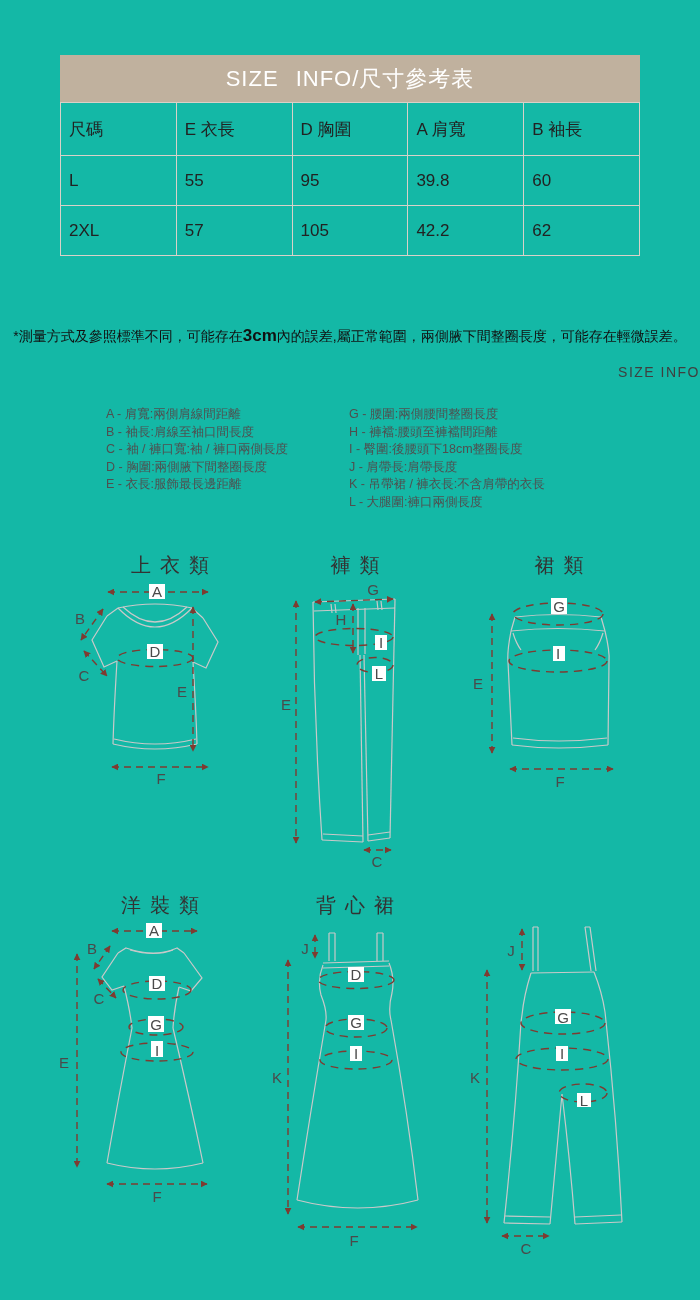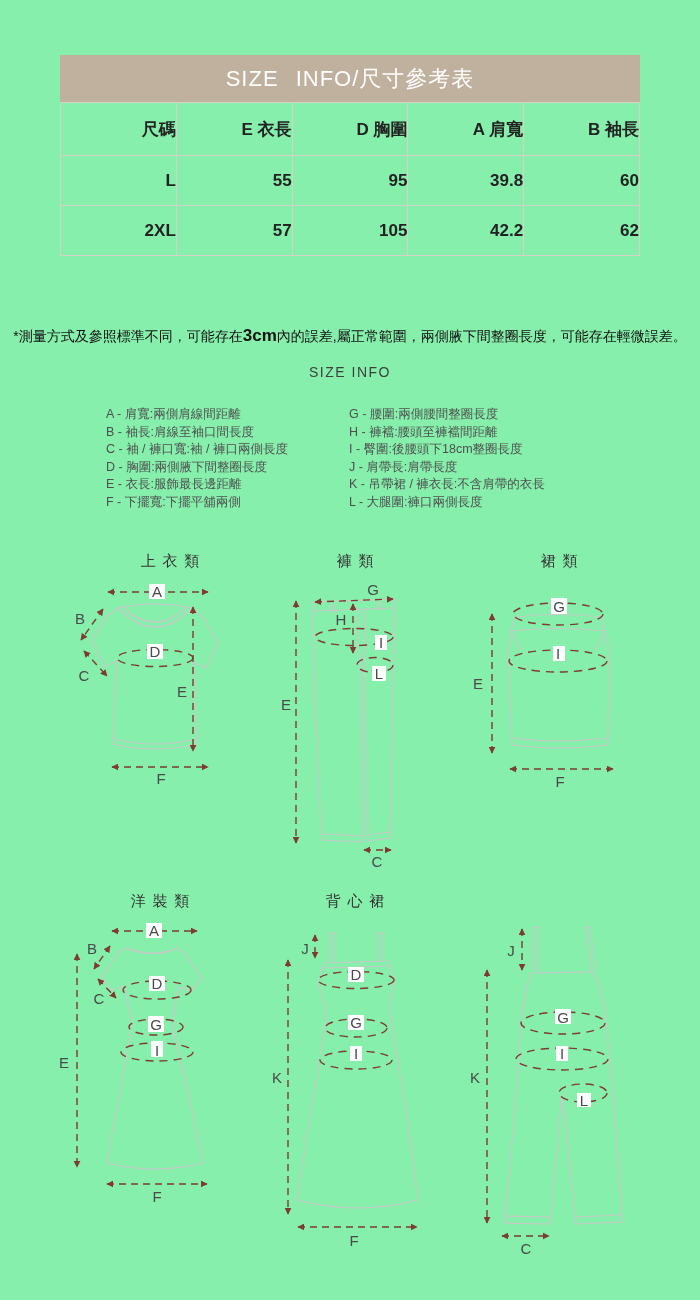--- a/index.html
+++ b/index.html
@@ -1,44 +1,44 @@
 <!DOCTYPE html>
 <html><head>
 <meta charset="utf-8">
 <style>
   html,body{margin:0;padding:0;background:#fff;}
   body{font-family:"Liberation Sans","DejaVu Sans",sans-serif;}
-  #page{position:relative;width:700px;height:1300px;background:#86efac;overflow:hidden;}
+  #page{position:relative;width:700px;height:1300px;background:#14b8a6;overflow:hidden;}
 
   
   .tbl-title{position:absolute;left:60px;top:55px;width:580px;height:47px;line-height:47px;
     background:#c0b19e;color:#fff;text-align:center;font-size:22px;letter-spacing:1px;word-spacing:10px;}
   table.size{position:absolute;left:60px;top:102px;width:580px;border-collapse:collapse;table-layout:fixed;
     font-size:17px;color:#222;}
-  table.size th,table.size td{border:1px solid #d8d1c8;text-align:right;font-weight:700;padding:0;}
+  table.size th,table.size td{border:1px solid #d8d1c8;text-align:left;font-weight:400;padding:8px;}
   table.size tr.hd{height:53px;}
   table.size tr.dt{height:50px;}
 
   
   .disclaimer{position:absolute;left:0;top:326px;width:700px;text-align:center;font-size:14px;
     color:#111;white-space:nowrap;}
   .disclaimer b{font-size:17px;}
 
   
-  .si-head{position:absolute;left:0;top:364px;width:700px;text-align:center;font-size:14px;
+  .si-head{position:absolute;left:0;top:364px;width:700px;text-align:right;font-size:14px;
     color:#3f3f3f;letter-spacing:1.5px;}
 
   
   .legend{position:absolute;left:106px;top:406px;display:flex;font-size:12.5px;color:#4f4f4f;}
   .legend ul{list-style:none;margin:0;padding:0;line-height:17.6px;}
   .legend ul.lcol{width:243px;}
 
   
   .diag{position:absolute;}
-  .diag-title{position:absolute;top:12px;left:0;width:100%;text-align:center;font-size:15px;
+  .diag-title{position:absolute;top:12px;left:0;width:100%;text-align:center;font-size:20px;
     color:#333;letter-spacing:0.45em;text-indent:0.45em;}
   .diag svg{position:absolute;left:0;top:0;}
   .garm{stroke:#c9c9c9;stroke-width:1.2;fill:none;}
   .red{stroke:#7e3b31;stroke-width:1.4;fill:none;stroke-dasharray:7 5;}
   .rede{stroke:#7e3b31;stroke-width:1.4;fill:none;stroke-dasharray:8 6;}
   .lbl{font-size:15px;fill:#4a4a4a;text-anchor:middle;font-family:"Liberation Sans","DejaVu Sans",sans-serif;}
   .wbg{fill:#fff;stroke:none;}
   .t-pants .diag-title{transform:translateX(-15px);}
   .t-skirt .diag-title{transform:translateX(9px);}
   .t-vest .diag-title{transform:translateX(-5px);}
@@ -89,21 +89,20 @@
 
   <div class="si-head">SIZE INFO</div>
 
   <div class="legend">
     <ul class="lcol">
       <li>A - 肩寬:兩側肩線間距離</li>
       <li>B - 袖長:肩線至袖口間長度</li>
       <li>C - 袖 / 褲口寬:袖 / 褲口兩側長度</li>
       <li>D - 胸圍:兩側腋下間整圈長度</li>
       <li>E - 衣長:服飾最長邊距離</li>
-      <li>F - 下擺寬:下擺平舖兩側</li>
     </ul>
     <ul>
       <li>G - 腰圍:兩側腰間整圈長度</li>
       <li>H - 褲襠:腰頭至褲襠間距離</li>
       <li>I - 臀圍:後腰頭下18cm整圈長度</li>
       <li>J - 肩帶長:肩帶長度</li>
       <li>K - 吊帶裙 / 褲衣長:不含肩帶的衣長</li>
       <li>L - 大腿圍:褲口兩側長度</li>
     </ul>
   </div>

